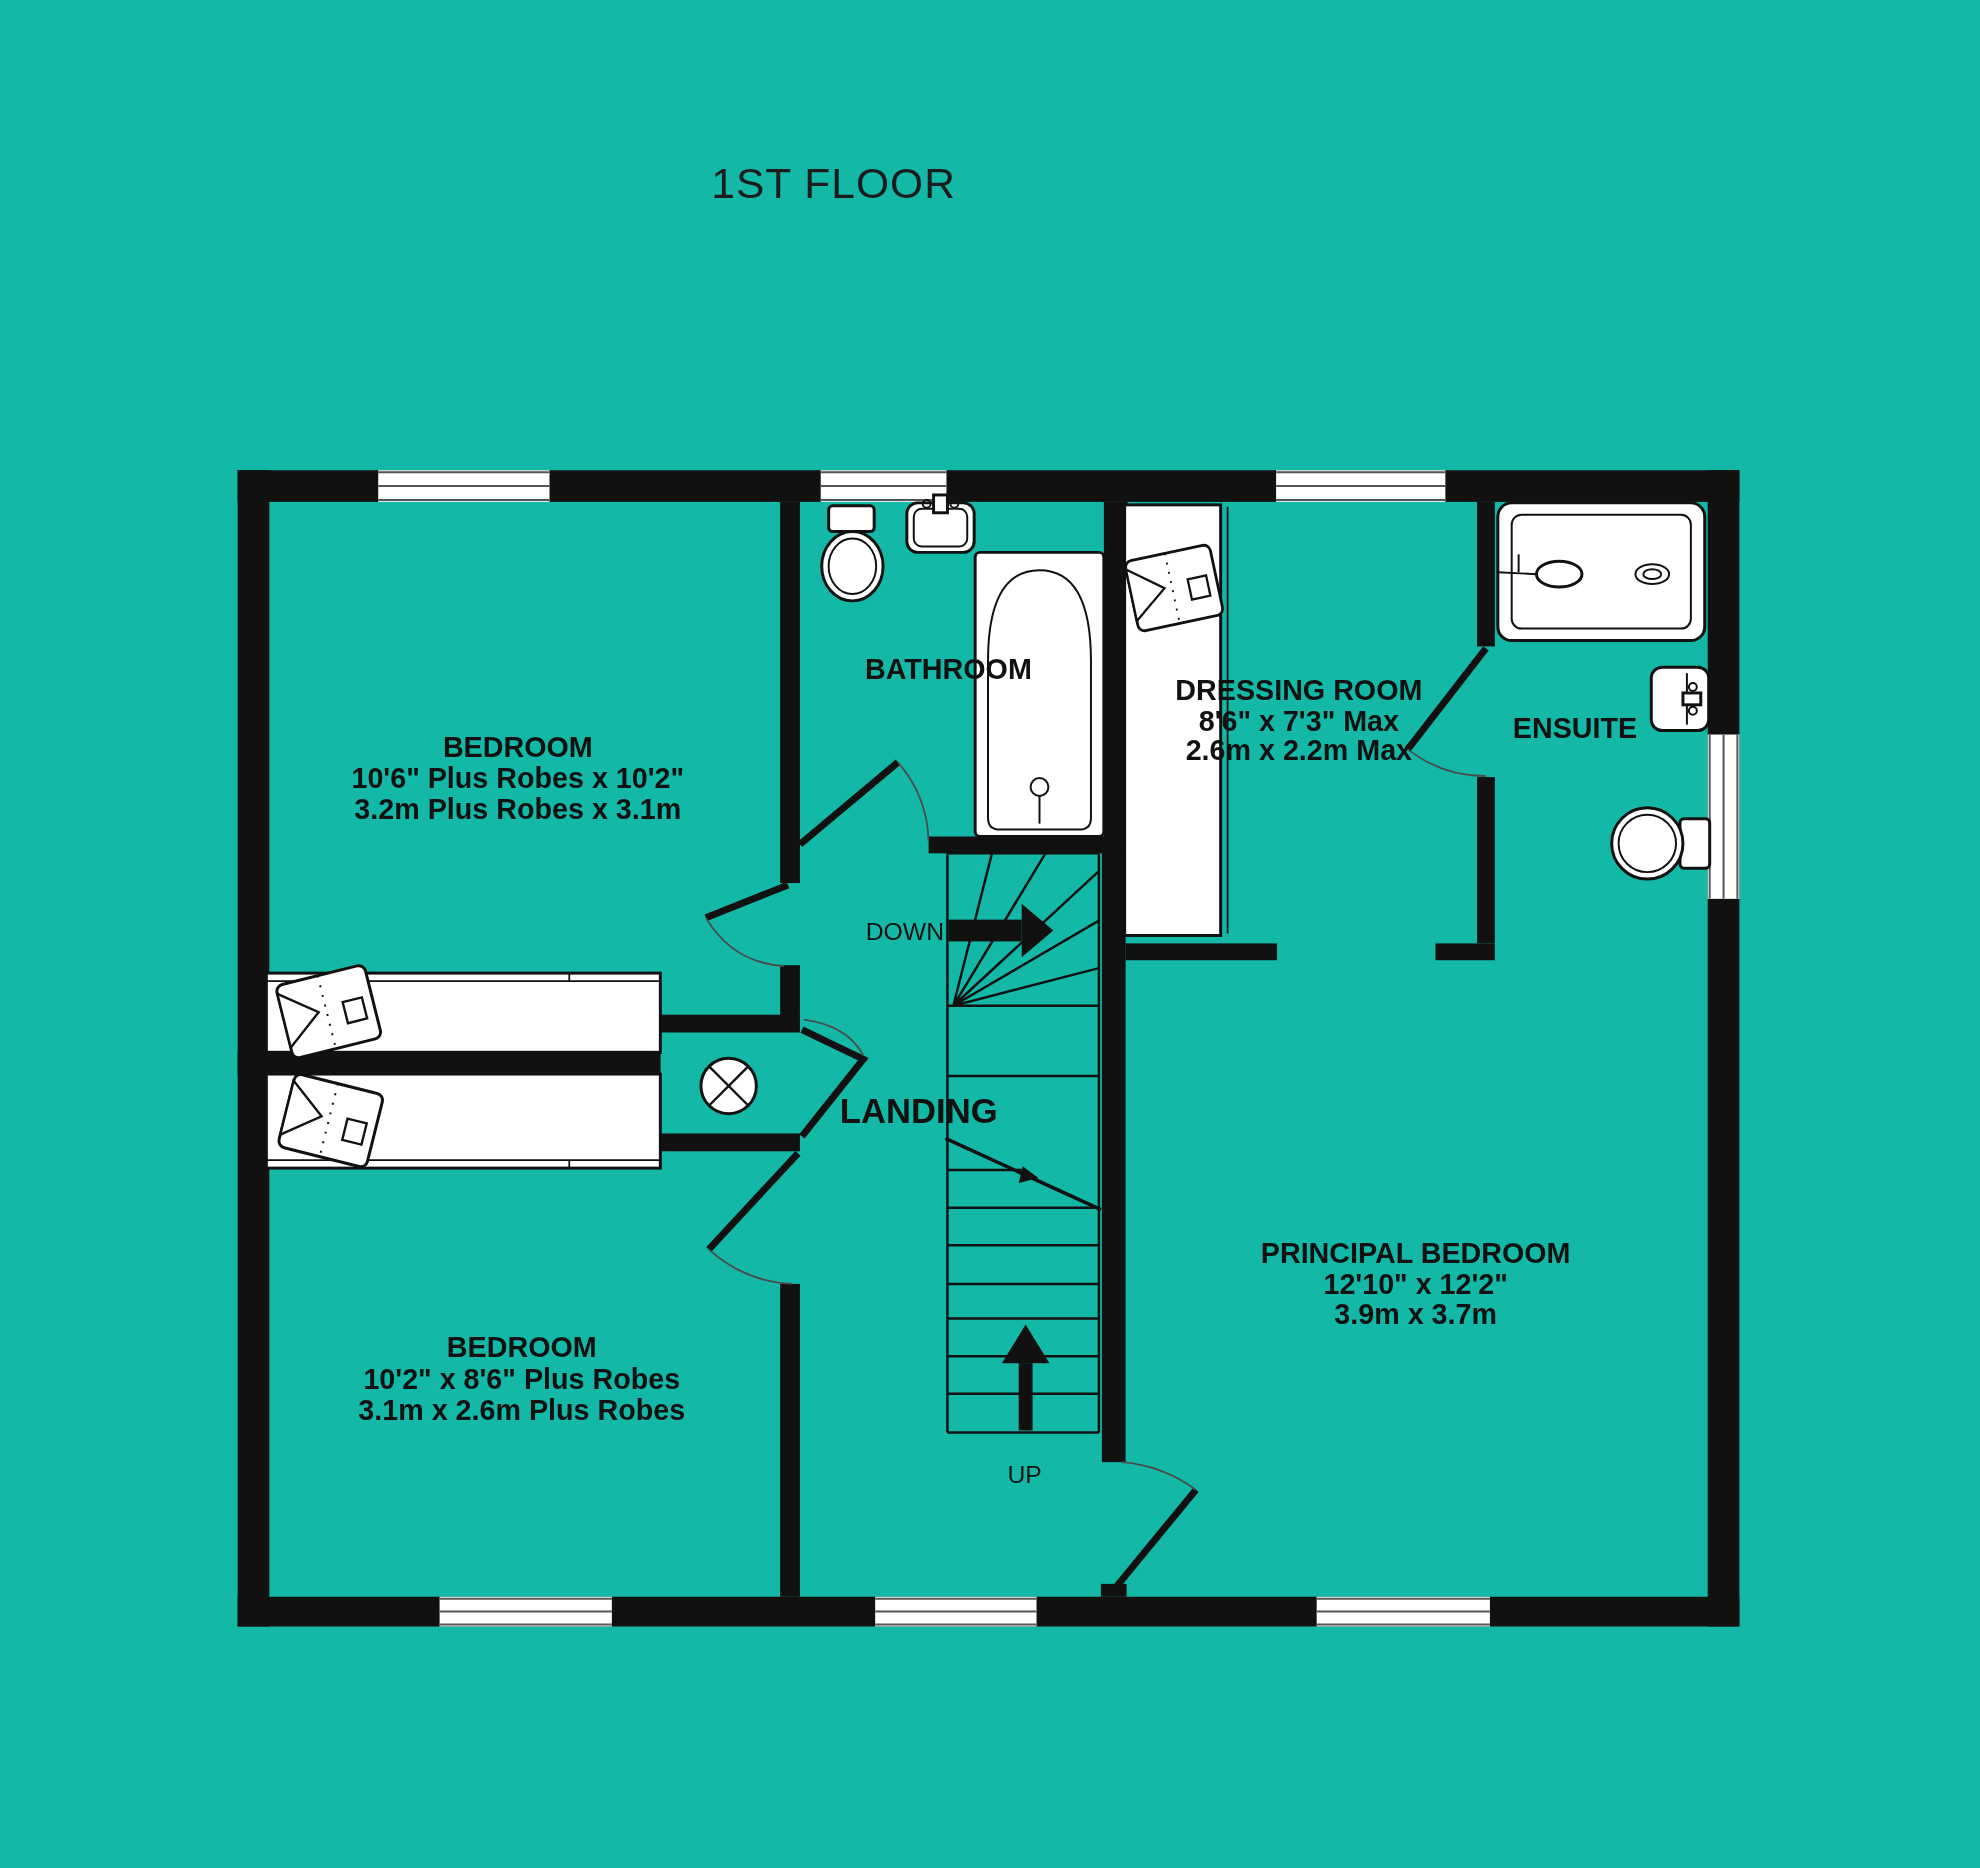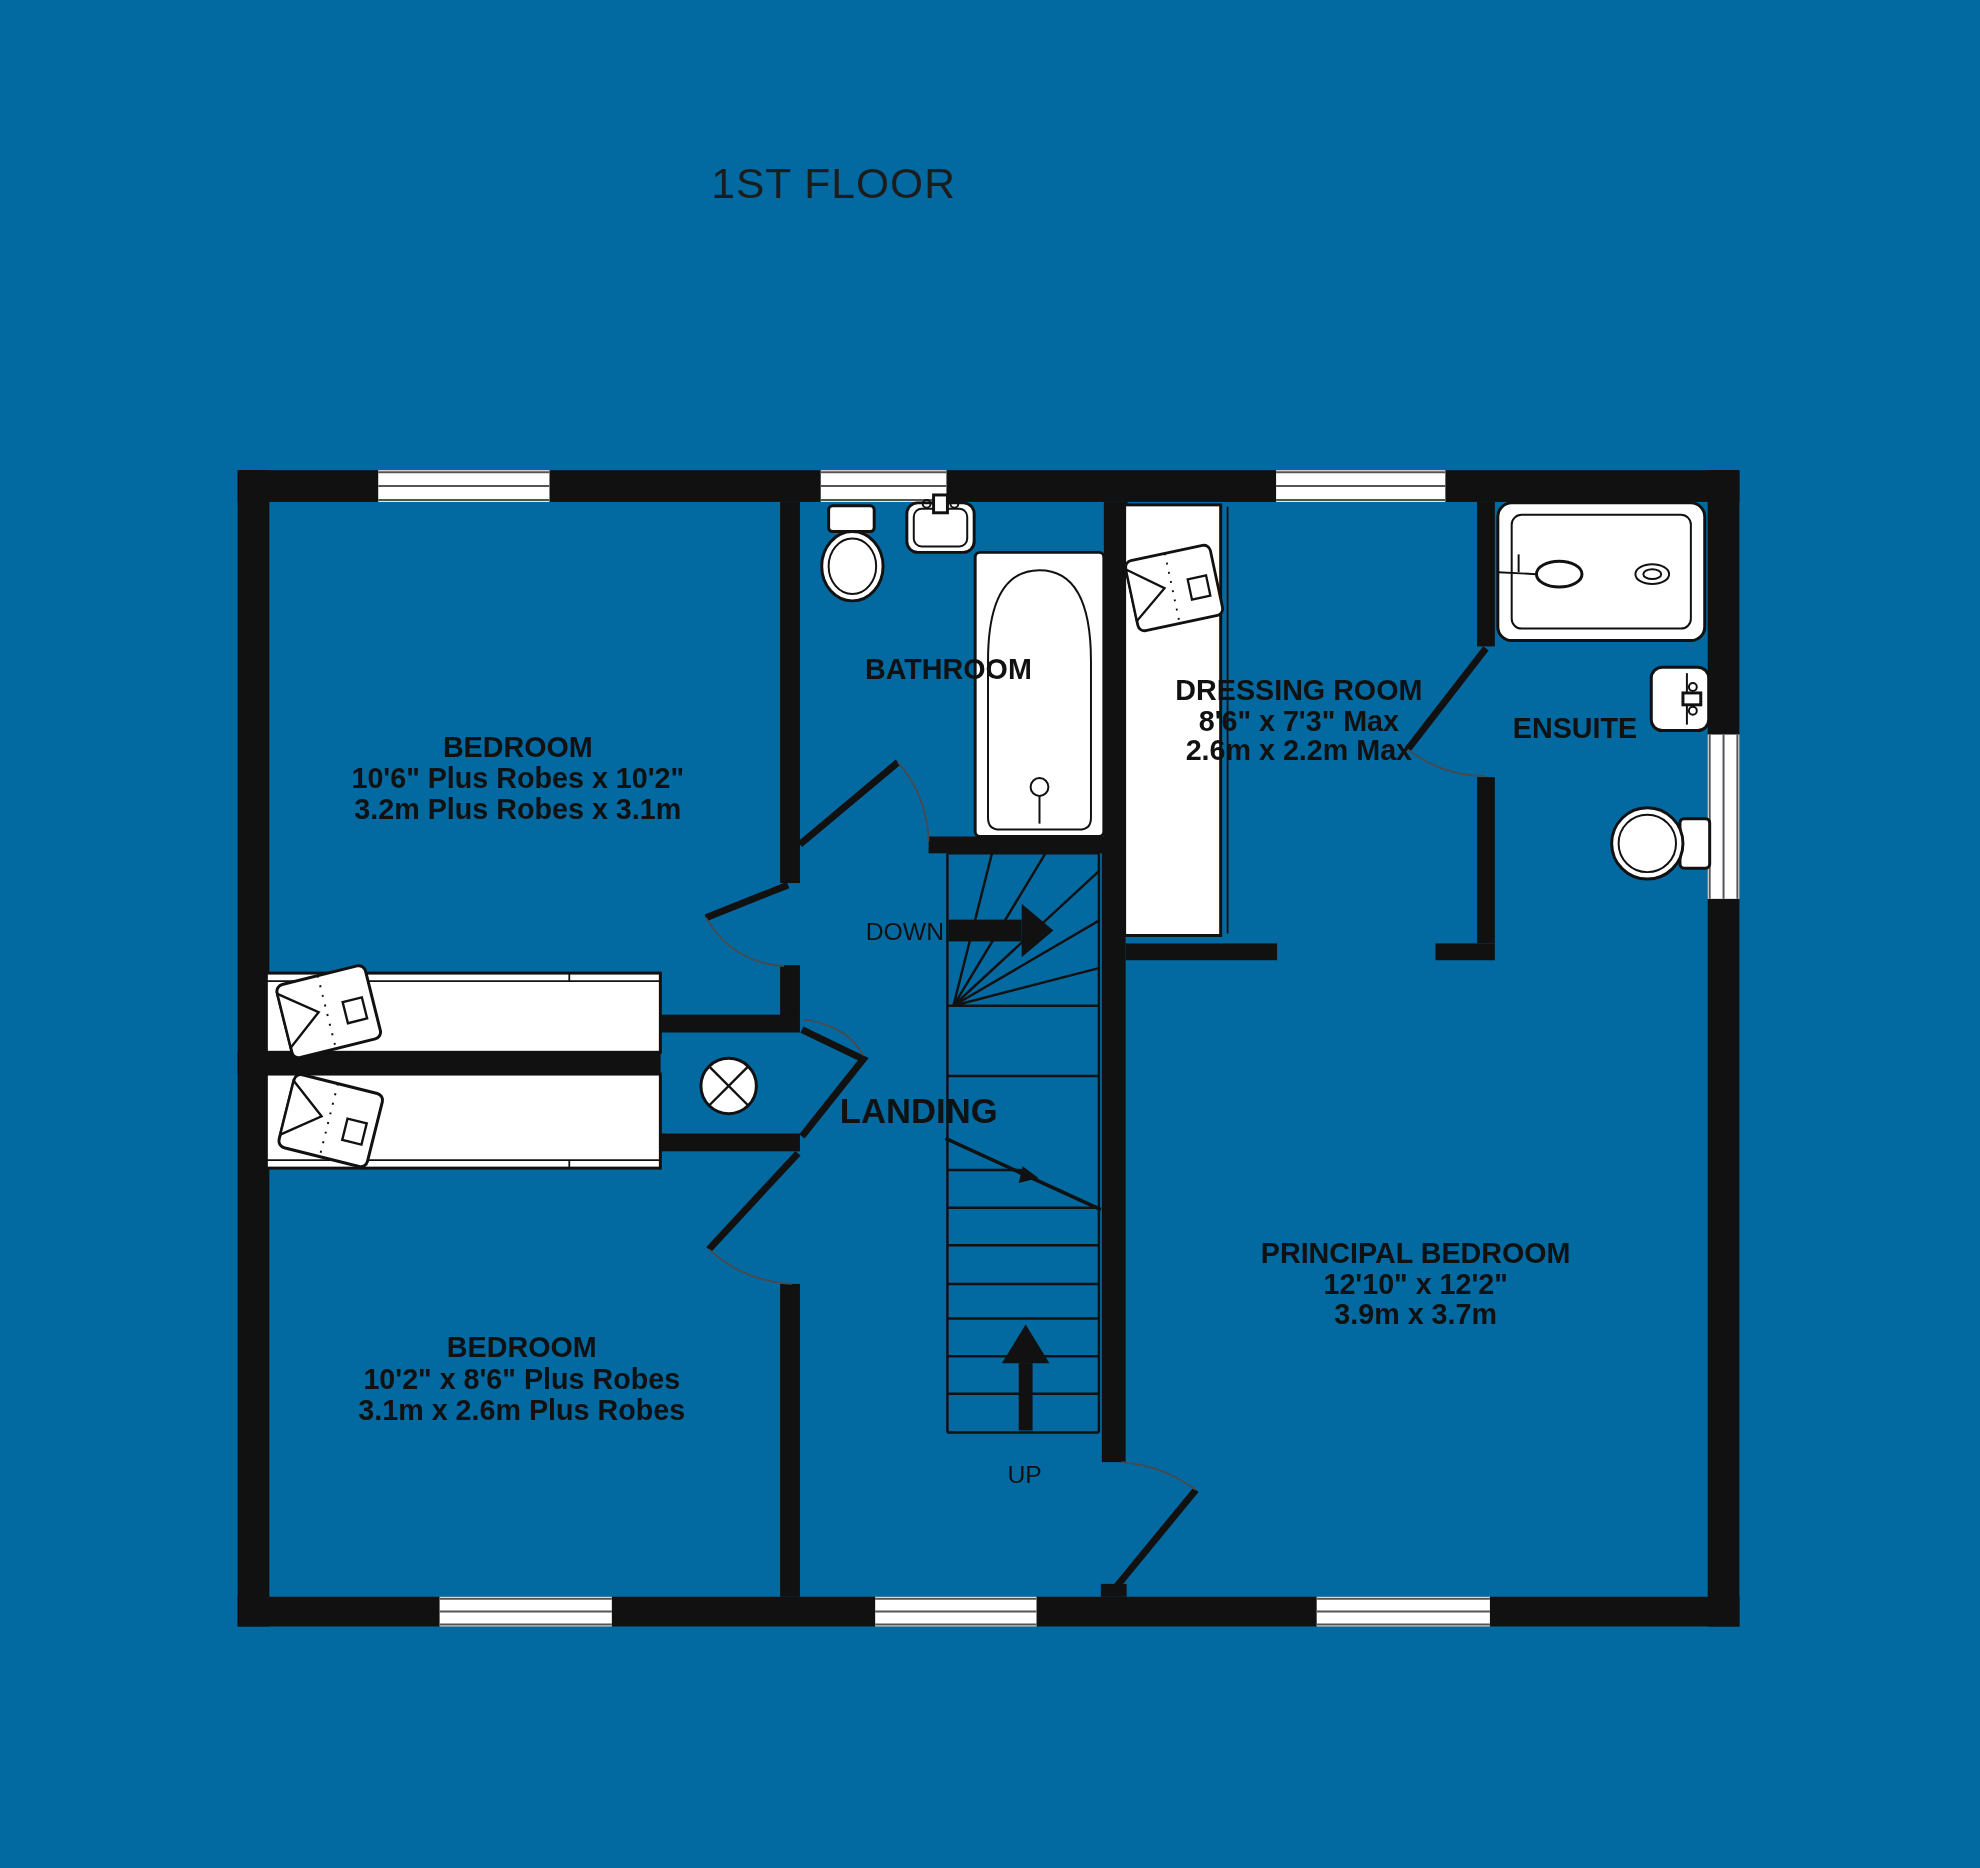--- a/index.html
+++ b/index.html
@@ -1,16 +1,16 @@
 <!DOCTYPE html>
 <html><head>
 <meta charset="utf-8">
 <style>
   html,body{margin:0;padding:0;background:#ffffff;}
-  .page{width:1980px;height:1868px;position:relative;background:#0369a1;font-family:"Liberation Sans",sans-serif;}
+  .page{width:1980px;height:1868px;position:relative;background:#14b8a6;font-family:"Liberation Sans",sans-serif;}
   svg{display:block;}
   .title-text{font:400 43px "Liberation Sans",sans-serif;fill:#1c1c1c;letter-spacing:1px;text-anchor:middle;}
   .room-name,.room-dim{font:bold 29px "Liberation Sans",sans-serif;fill:#111;text-anchor:middle;}
   .landing-text{font:bold 35px "Liberation Sans",sans-serif;fill:#111;text-anchor:middle;}
   .small-label{font:400 25px "Liberation Sans",sans-serif;fill:#111;text-anchor:middle;}
   .wall{fill:#111;stroke:none;}
   .win{fill:#fff;stroke:none;}
   .winline{stroke:#555;stroke-width:2;fill:none;}
   .fix3{fill:#fff;stroke:#111;stroke-width:3;}
   .fix2{fill:none;stroke:#111;stroke-width:2;}

